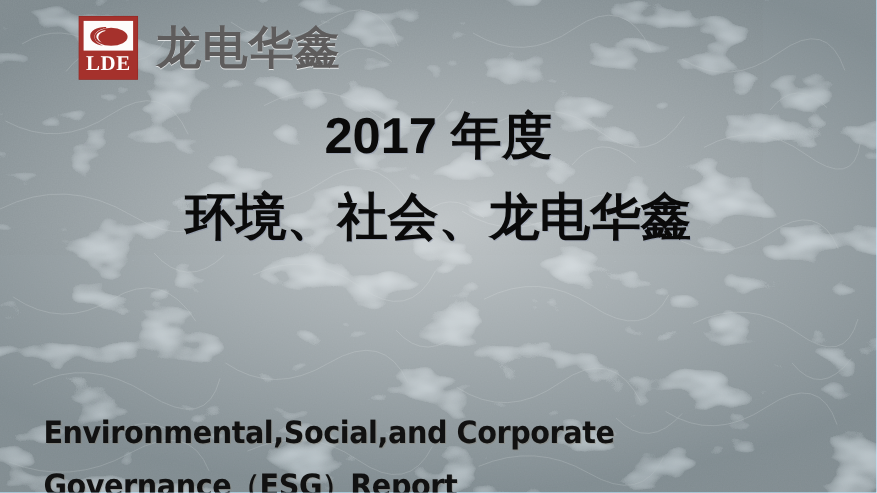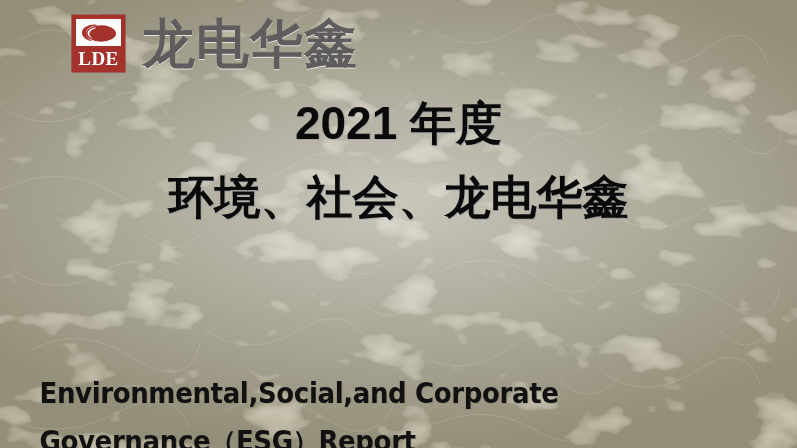--- a/index.html
+++ b/index.html
@@ -10,21 +10,21 @@
     width: 797px;
     height: 448px;
     overflow: hidden;
     font-family: "Liberation Sans", sans-serif;
   }
 
   #slide {
     position: relative;
     width: 797px;
     height: 448px;
-    background-color: #fde047;
+    background-color: #7dd3fc;
     overflow: hidden;
   }
 
   
   #paper-texture {
     position: absolute;
     inset: 0;
     pointer-events: none;
     opacity: 0.85;
   }
@@ -79,21 +79,21 @@
     font-family: "Liberation Serif", "DejaVu Serif", serif;
     font-weight: bold;
     font-size: 19px;
     letter-spacing: 0.5px;
   }
   #logo-wordmark {
     margin-left: 17px;
     color: #5e5c5c;
     font-family: "Liberation Sans", "DejaVu Sans", sans-serif;
     font-weight: bold;
-    font-size: 53px;
+    font-size: 41px;
     line-height: 1;
     letter-spacing: 1px;
     white-space: nowrap;
     text-shadow: 0 1px 0 rgba(255,255,255,0.7);
   }
 
   
   #title-stack {
     position: absolute;
     left: 0;
@@ -205,21 +205,21 @@
           <path d="M16.8 5.4 C11.9 6.0 8.8 8.2 8.6 11.0 C8.45 13.3 10.6 15.5 13.9 16.8
                    C11.6 15.3 10.3 13.6 10.4 11.8 C10.55 9.4 12.9 7.2 16.8 6.2 Z" fill="#fdfcfb"></path>
         </svg>
       </div>
       <div id="logo-lde">LDE</div>
     </div>
     <div id="logo-wordmark">龙电华鑫</div>
   </div>
 
   <div id="title-stack">
-    <div class="cn-title">2021 年度</div>
+    <div class="cn-title">2017 年度</div>
     <div class="cn-title">环境、社会、龙电华鑫</div>
   </div>
 
   <div id="subtitle-stack">
     <div class="en-title">Environmental,Social,and Corporate</div>
     <div class="en-title">Governance（ESG）Report</div>
   </div>
 
 </div>
 

